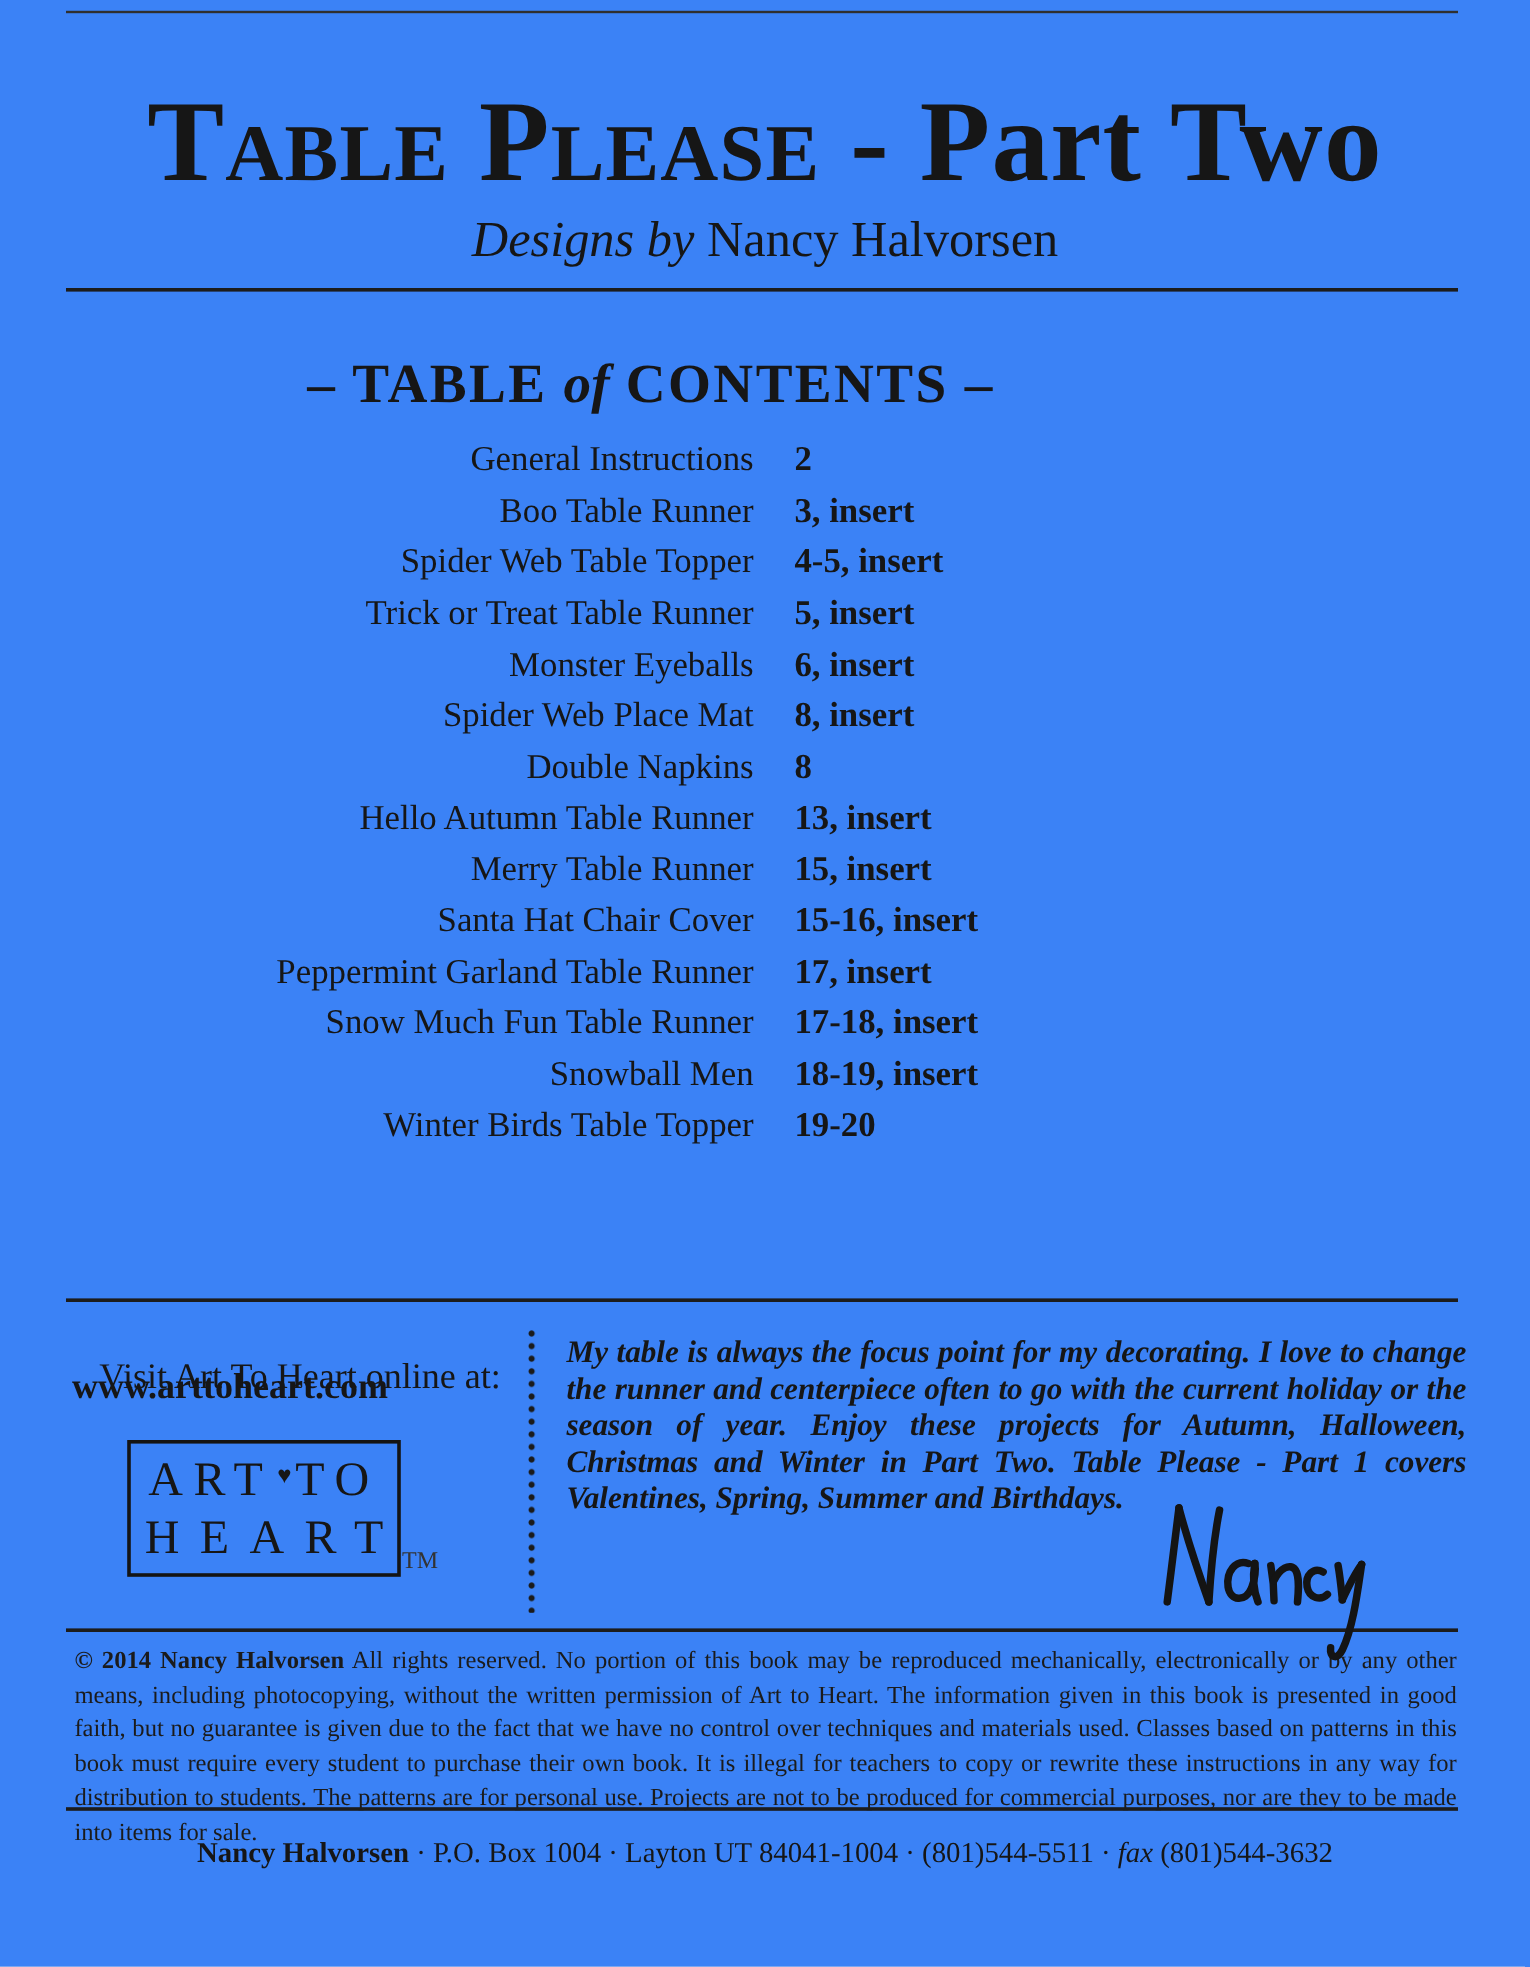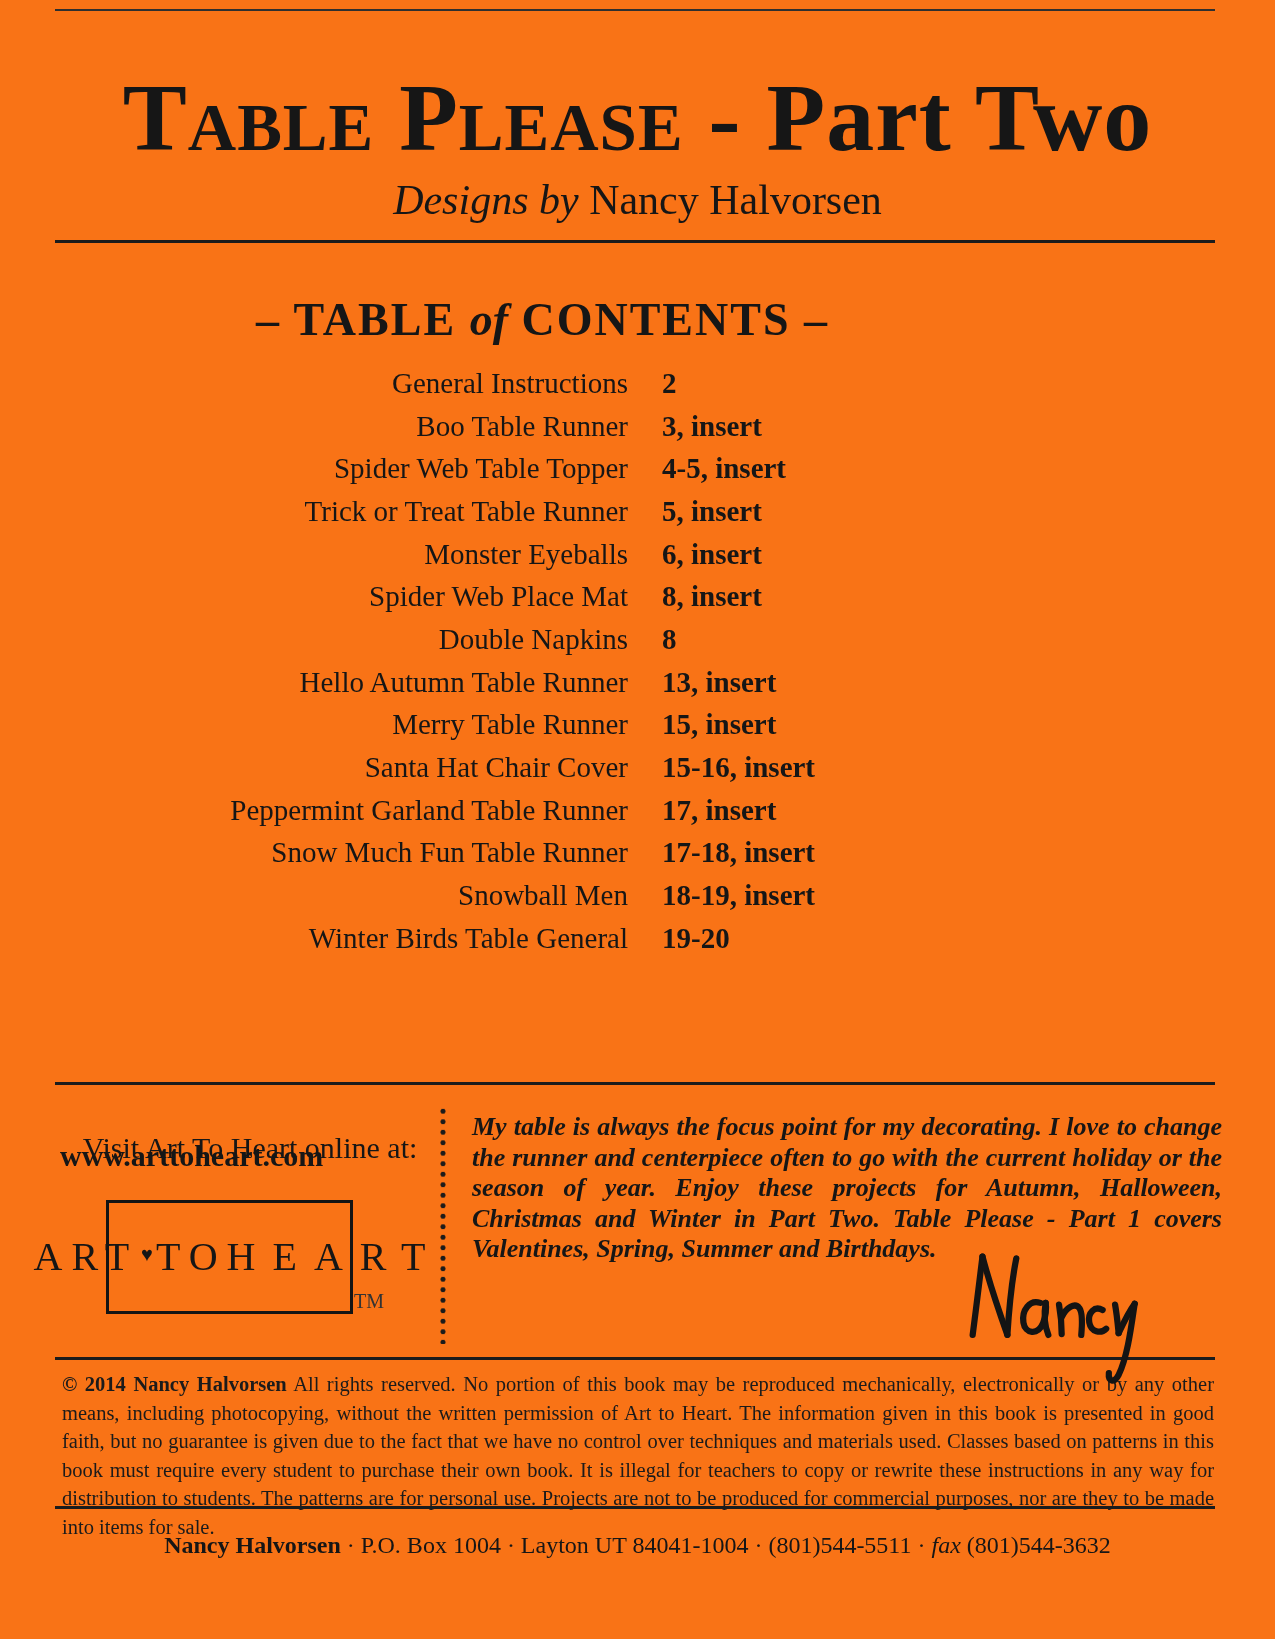--- a/index.html
+++ b/index.html
@@ -1,20 +1,20 @@
 <!DOCTYPE html>
 <html><head>
 <meta charset="utf-8">
 <style>
   html,body{margin:0;padding:0;background:#e8e8e8;}
   .page{
     position:relative;
     width:1275px;height:1639px;
     margin:0 auto;
-    background:#f97316;
+    background:#3b82f6;
     color:#161616;
     font-family:"Liberation Serif", serif;
     overflow:hidden;
   }
   .rule{position:absolute;background:#1c1c1c;}
   .b{font-weight:bold;}
   .i{font-style:italic;}
 
   
   .top-rule{left:55px;top:9px;width:1160px;height:2px;background:#2f2f2f;}
@@ -49,23 +49,23 @@
   .band-rule{left:55px;top:1082px;width:1160px;height:3px;}
   .visit-line{
     position:absolute;left:60px;top:1102px;width:380px;
     text-align:center;font-size:30px;line-height:36px;white-space:nowrap;margin-top:28px;
   }
   .website{
     position:absolute;left:60px;top:1138px;width:380px;
     text-align:left;font-size:30px;line-height:36px;font-weight:bold;
   }
   .logo-box{
-    position:absolute;left:106px;top:1200px;width:247px;height:114px;
+    position:absolute;left:106px;top:1200px;width:228px;height:114px;
     border:3px solid #141414;box-sizing:border-box;
-    display:flex;flex-direction:row;justify-content:center;align-items:center;
+    display:flex;flex-direction:column;justify-content:center;align-items:center;
     padding:20px 14px;
   }
   .logo-top{
     font-size:40px;line-height:44px;letter-spacing:9px;
     display:flex;align-items:center;white-space:nowrap;
   }
   .logo-heart{font-size:20px;letter-spacing:0;margin:0 3px;transform:translateY(-3px);}
   .logo-rule{width:236px;height:2px;background:#555;margin:1px 0 3px;}
   .logo-bottom{
     font-size:40px;line-height:44px;letter-spacing:17px;
@@ -162,21 +162,21 @@
       </div>
     <div class="toc-row">
         <span class="toc-title">Snow Much Fun Table Runner</span>
         <span class="toc-pages">17-18, insert</span>
       </div>
     <div class="toc-row">
         <span class="toc-title">Snowball Men</span>
         <span class="toc-pages">18-19, insert</span>
       </div>
     <div class="toc-row">
-        <span class="toc-title">Winter Birds Table General</span>
+        <span class="toc-title">Winter Birds Table Topper</span>
         <span class="toc-pages">19-20</span>
       </div>
   </div>
 
   <div class="rule band-rule"></div>
 
   <div class="visit-line">Visit Art To Heart online at:</div>
   <div class="website">www.arttoheart.com</div>
 
   <div class="logo-box">

